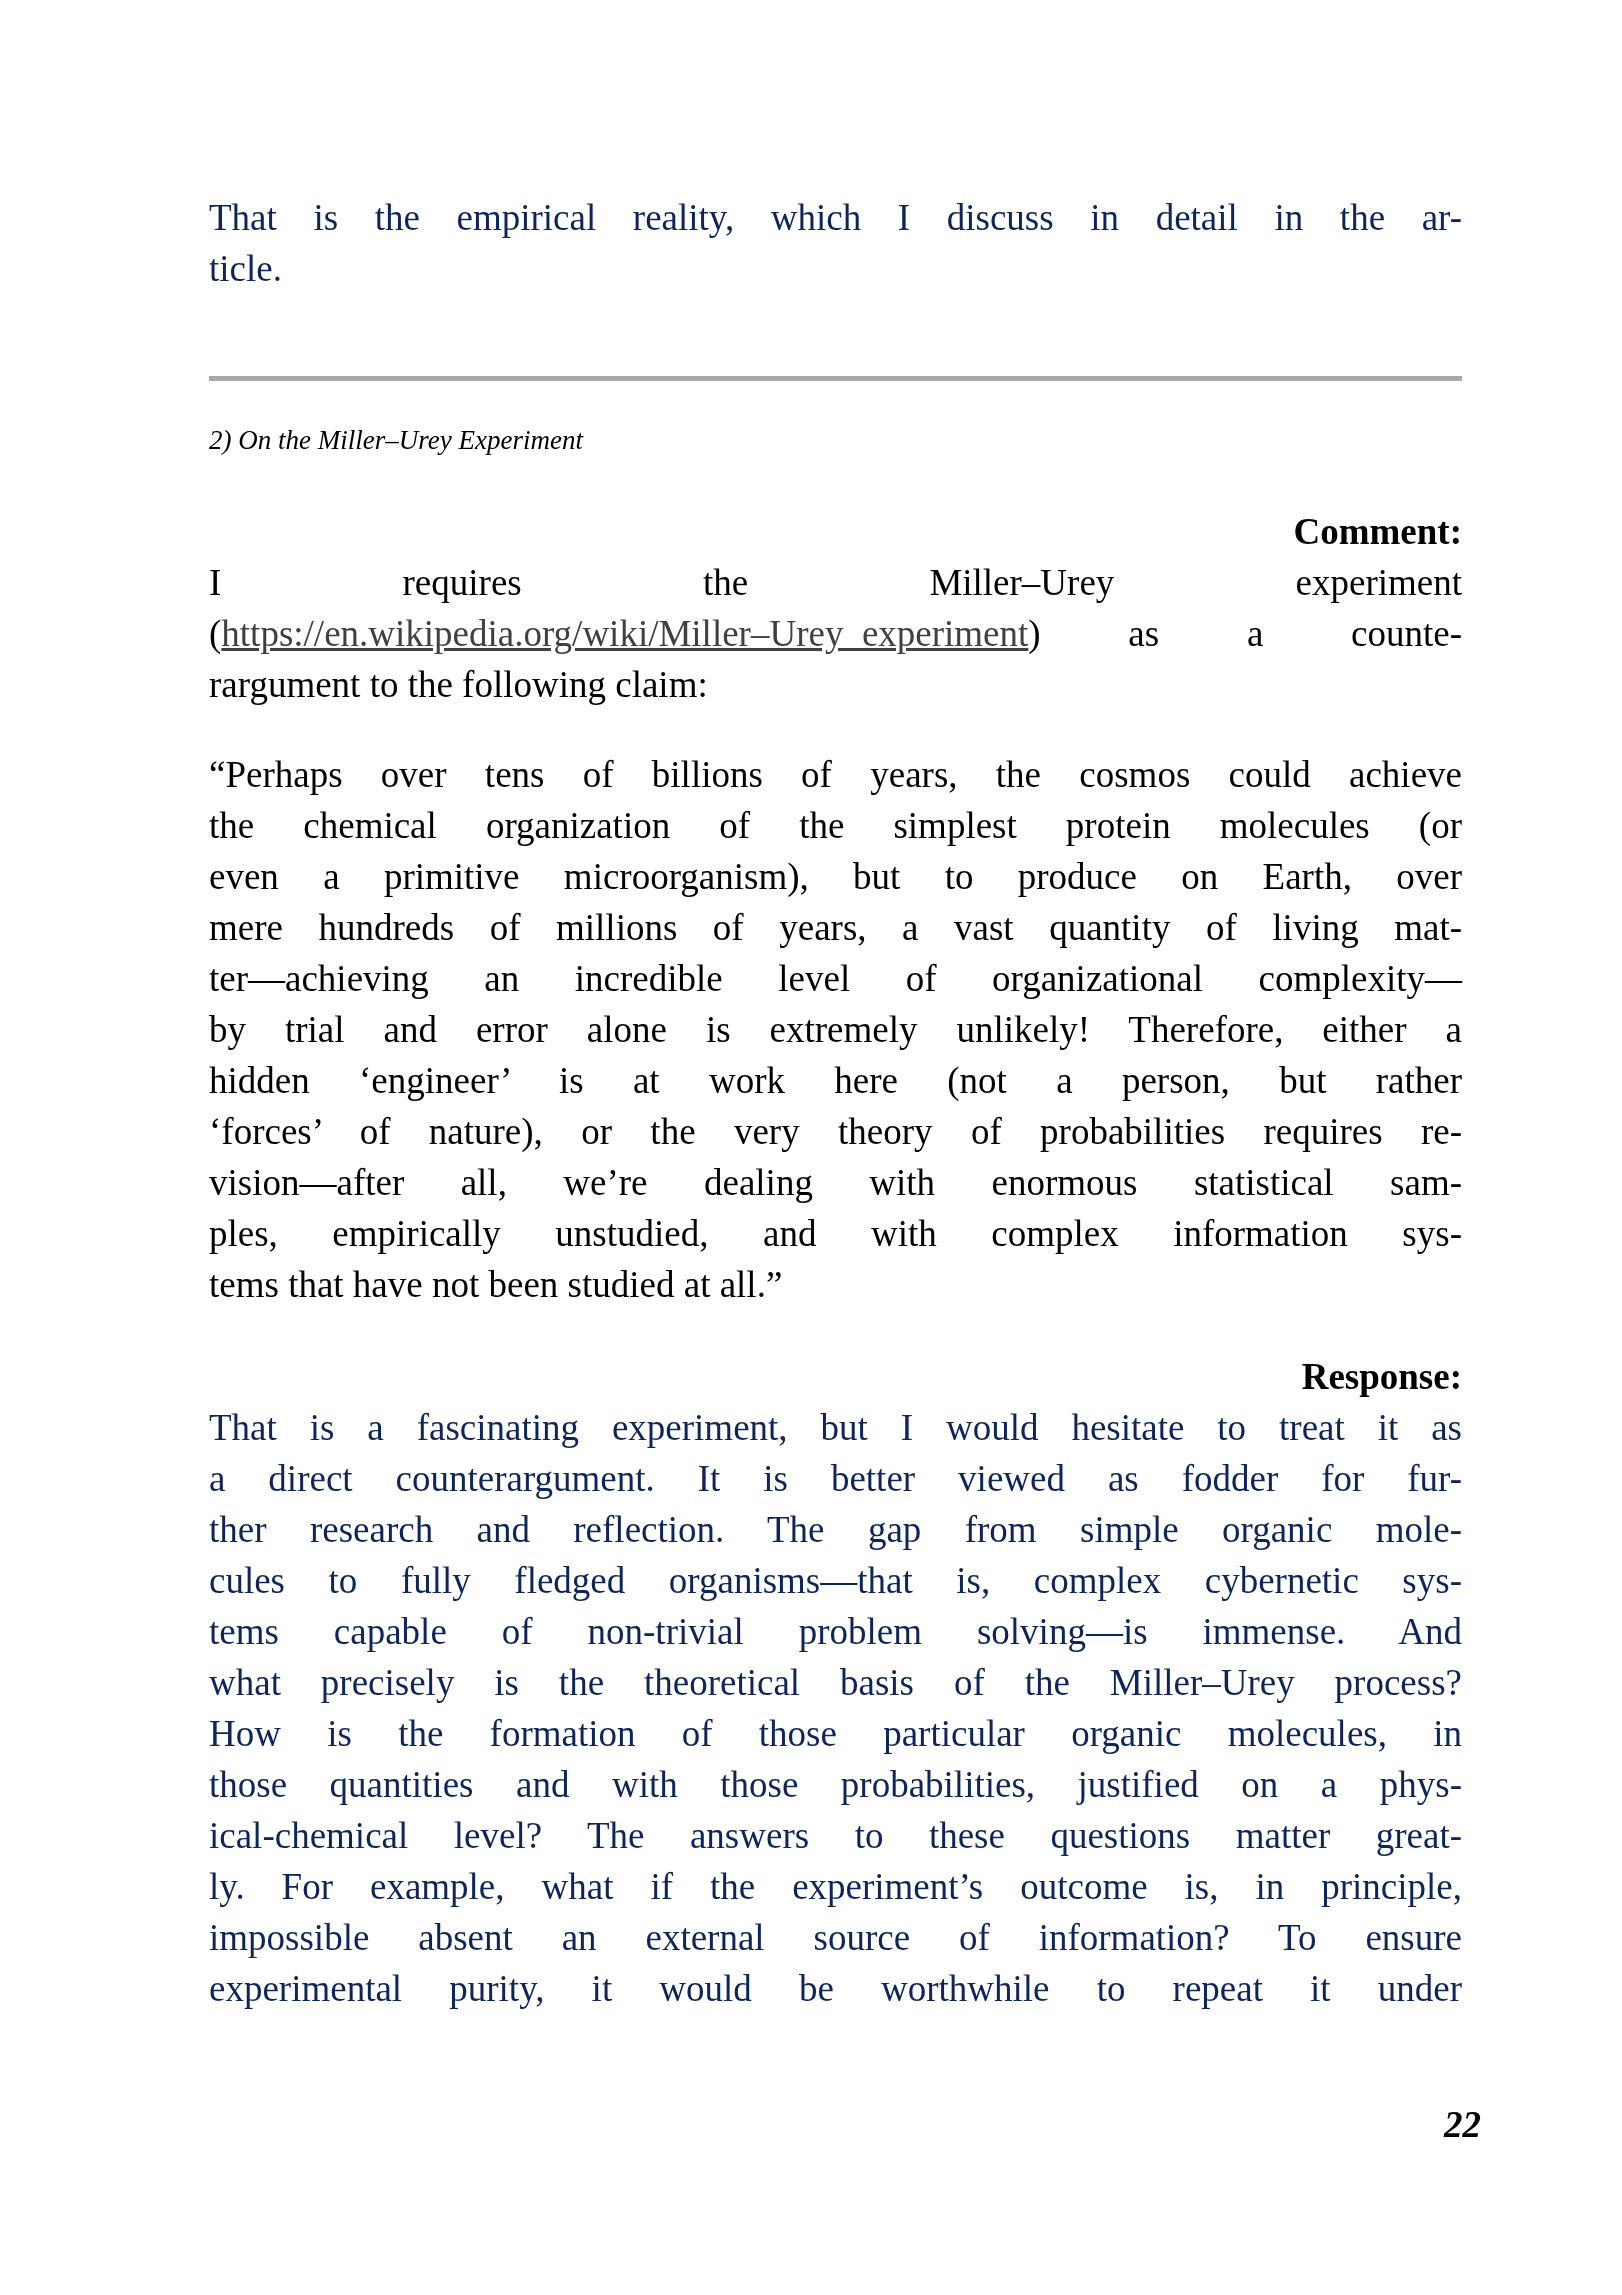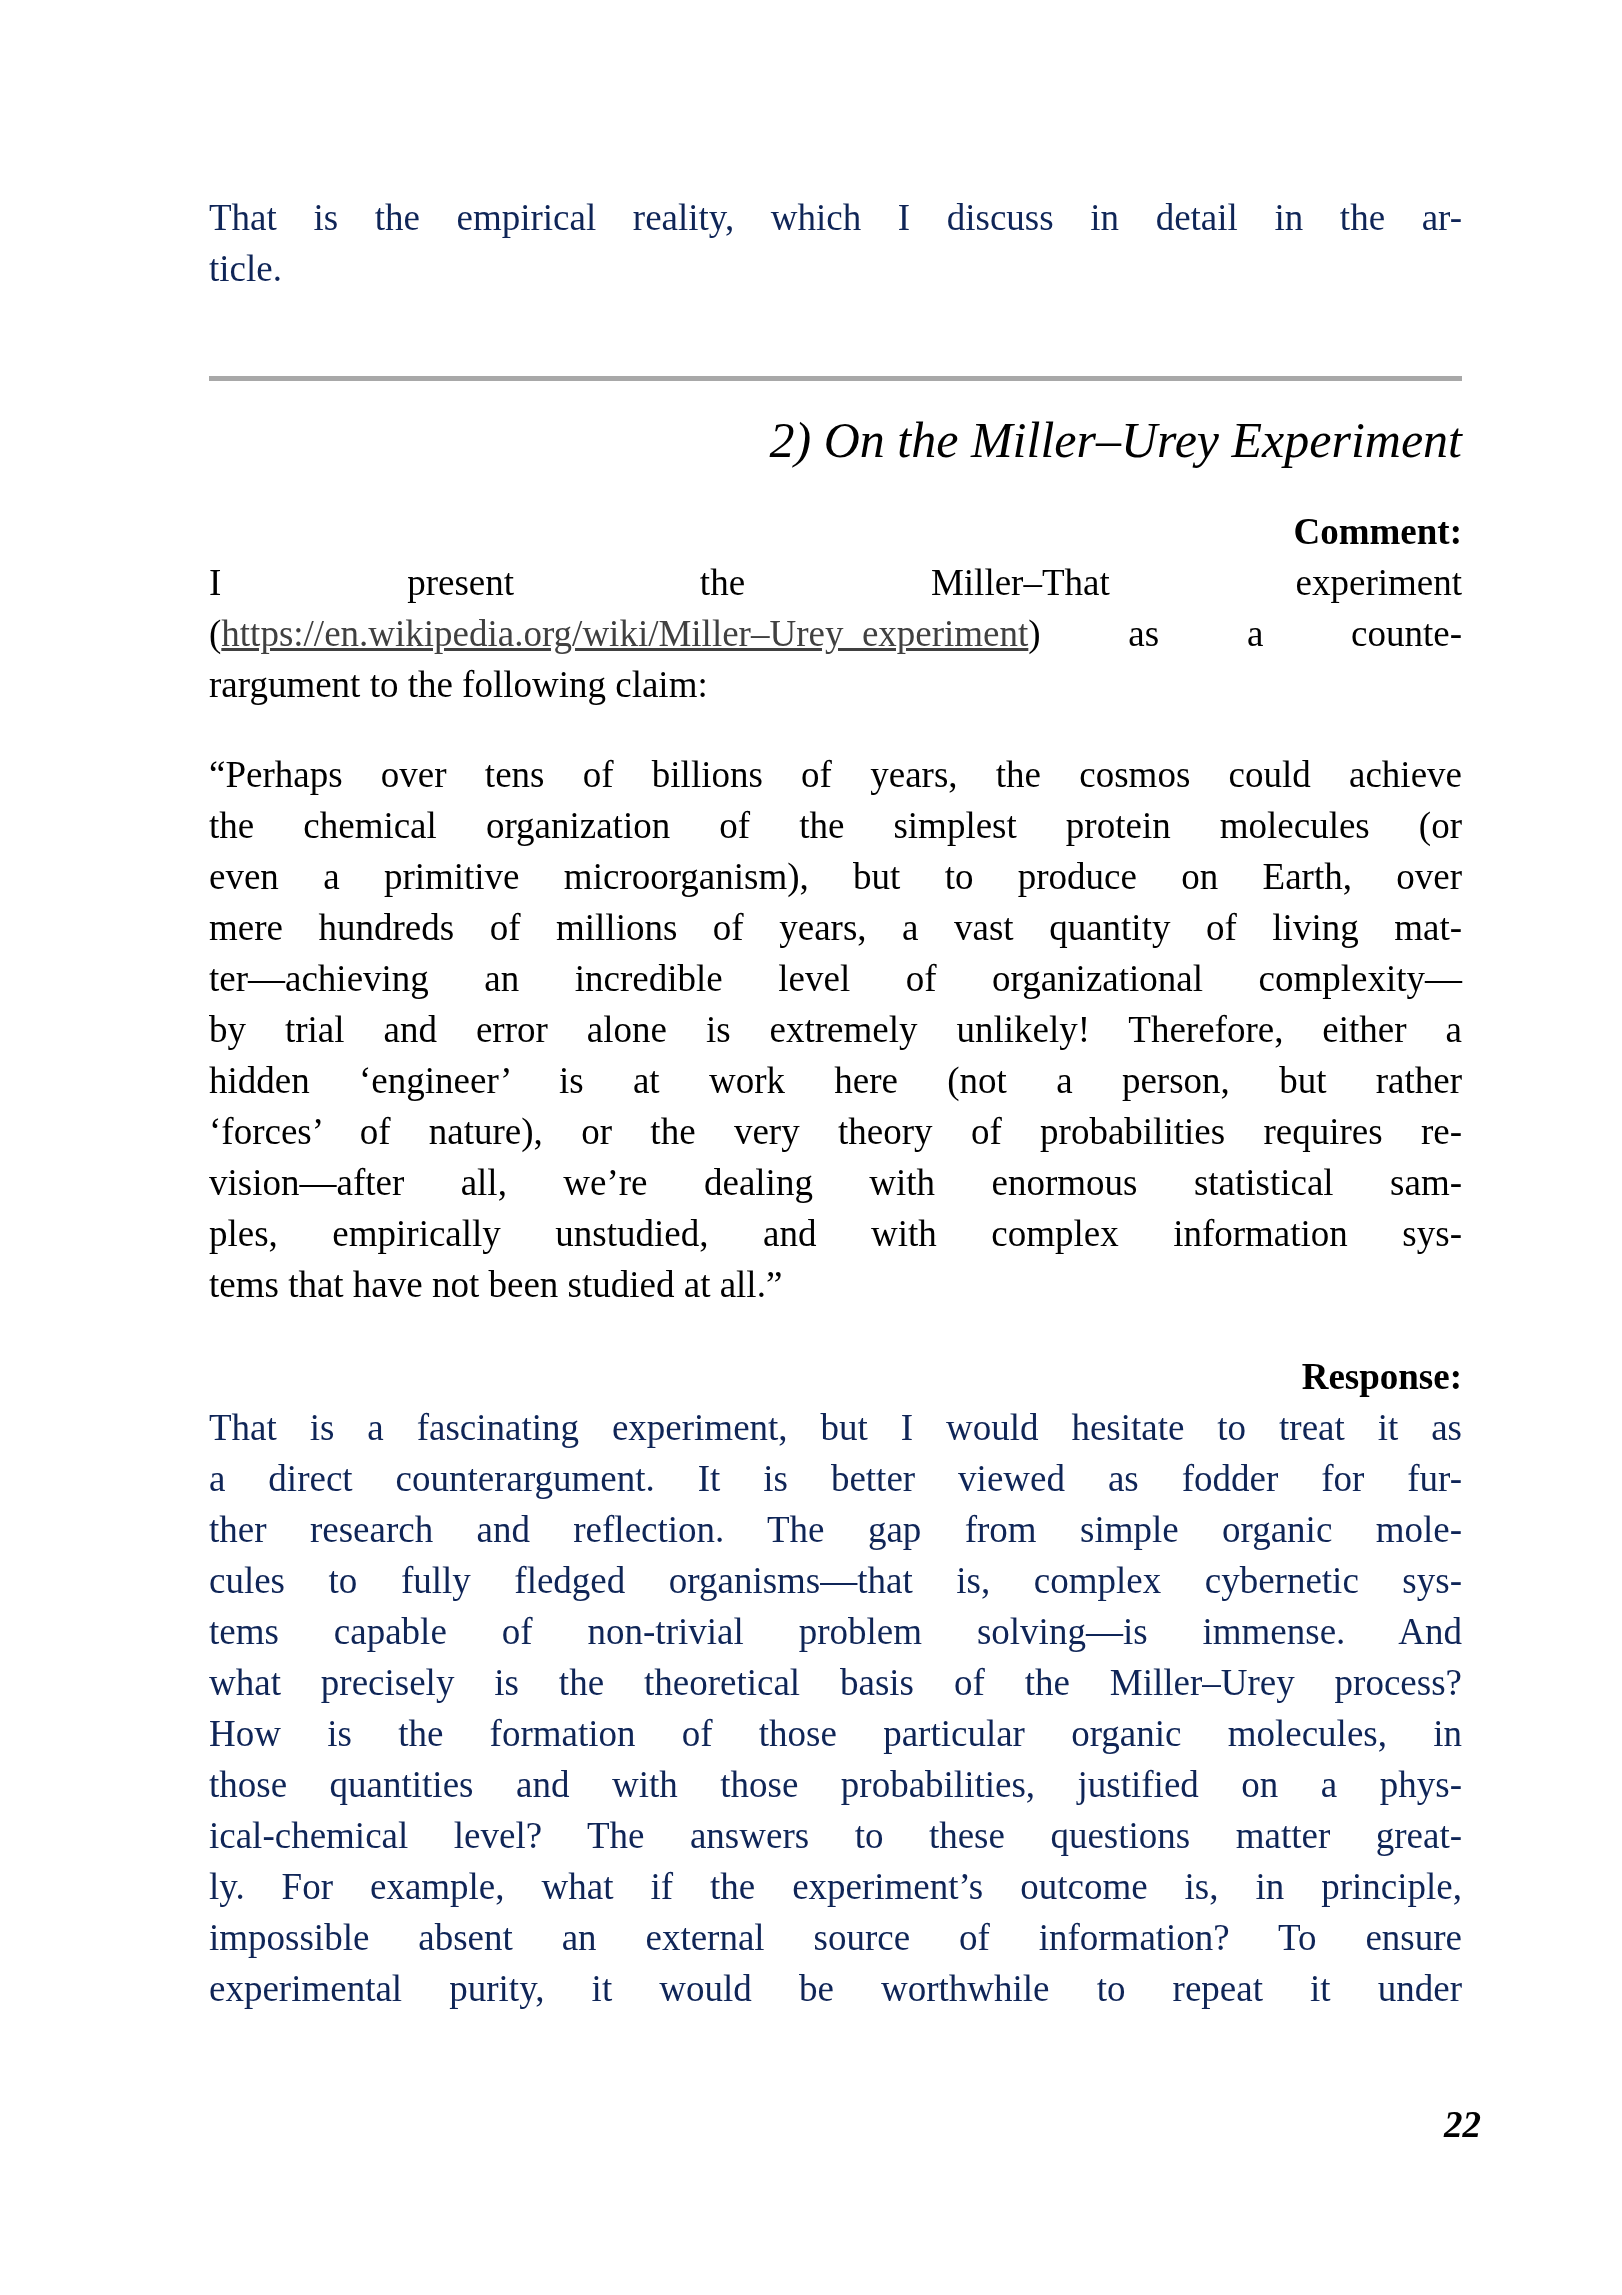--- a/index.html
+++ b/index.html
@@ -31,26 +31,26 @@
   .black { color: #000000; }
   .divider {
     border: none;
     margin: 82px 0 0 0;
     height: 4.6px;
     width: 100%;
     background: #A8A8A8;
   }
   .heading {
     margin: 29px 0 0 0;
-    font-size: 50px;
+    font-size: 27px;
     line-height: 60px;
     font-style: italic;
     font-weight: 400;
     color: #000000;
-    text-align: right;
+    text-align: left;
   }
   .label {
     font-weight: 700;
     color: #000000;
     line-height: 51px;
     height: 51px;
     text-align: right;
   }
   .label-comment { margin-top: 36px; }
   .label-response { margin-top: 41px; }
@@ -85,21 +85,21 @@
         <div class="lline">ticle.</div>
       </div>
 
     <hr class="divider">
 
     <h2 class="heading">2) On the Miller–Urey Experiment</h2>
 
     <div class="label label-comment">Comment:</div>
 
     <div class="para black">
-      <div class="jline">I present the Miller–That experiment</div>
+      <div class="jline">I requires the Miller–Urey experiment</div>
       <div class="jline"><span>(</span><a class="link">https://en.wikipedia.org/wiki/Miller–Urey_experiment</a><span>) as a counte-</span></div>
       <div class="lline">rargument to the following claim:</div>
     </div>
 
     <div class="para black para-quote">
         <div class="jline">“Perhaps over tens of billions of years, the cosmos could achieve</div>
         <div class="jline">the chemical organization of the simplest protein molecules (or</div>
         <div class="jline">even a primitive microorganism), but to produce on Earth, over</div>
         <div class="jline">mere hundreds of millions of years, a vast quantity of living mat-</div>
         <div class="jline">ter—achieving an incredible level of organizational complexity—</div>

